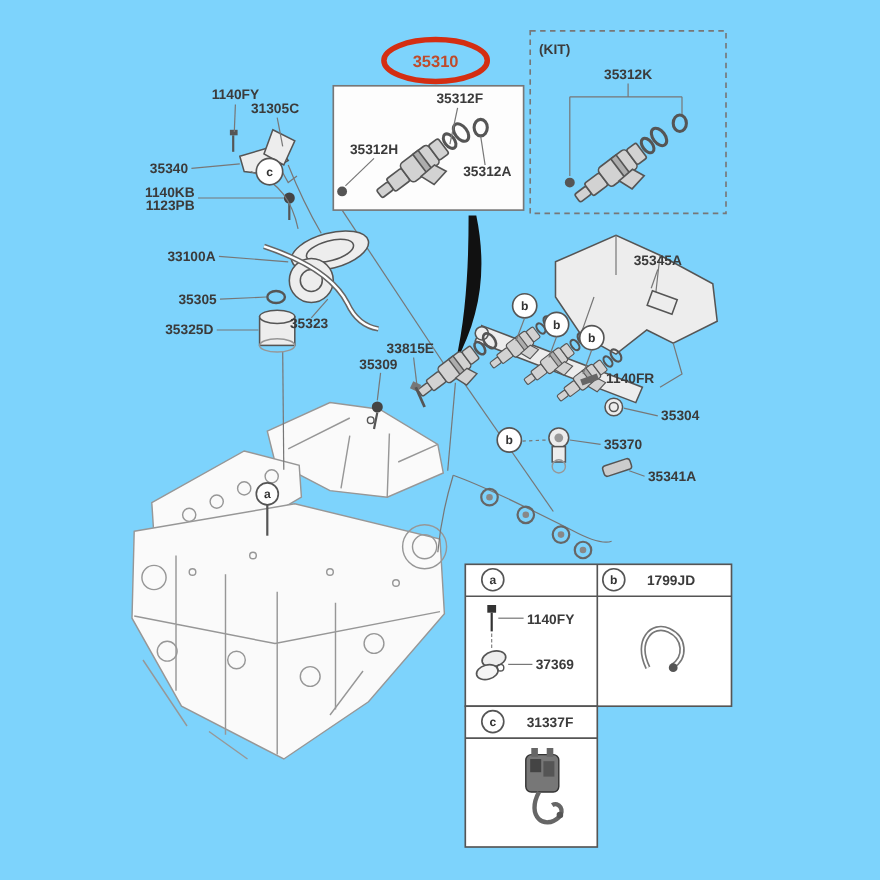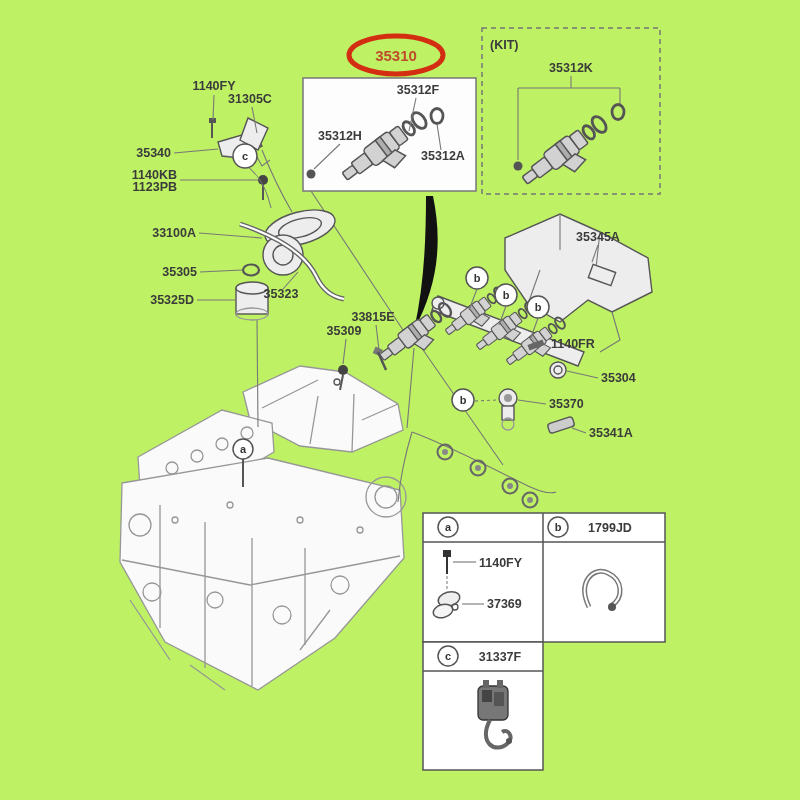--- a/index.html
+++ b/index.html
@@ -1,16 +1,16 @@
 <!DOCTYPE html>
 <html><head>
 <meta charset="utf-8">
 <style>
   html,body{margin:0;padding:0;background:#ffffff;}
-  .stage{position:relative;width:800px;height:800px;background:#bef264;overflow:hidden;}
+  .stage{position:relative;width:800px;height:800px;background:#7dd3fc;overflow:hidden;}
   svg{display:block;}
   text{font-family:"Liberation Sans", sans-serif;}
   .lbl{font-size:12.5px;font-weight:bold;fill:#3b3b3b;}
   .lbl-red{font-size:15px;font-weight:bold;fill:#bf4b2b;}
   .cl{font-size:11px;font-weight:bold;fill:#333;}
   .thin{stroke:#777;stroke-width:1.1;fill:none;}
   .eng{stroke:#979797;stroke-width:1.3;fill:none;}
   .engf{stroke:#979797;stroke-width:1.3;fill:#fafafa;}
   .prt{stroke:#555;stroke-width:1.4;fill:#ededed;}
   #inj rect, #inj path{fill:#d2d2d2;stroke:#555;stroke-width:1.5;}

